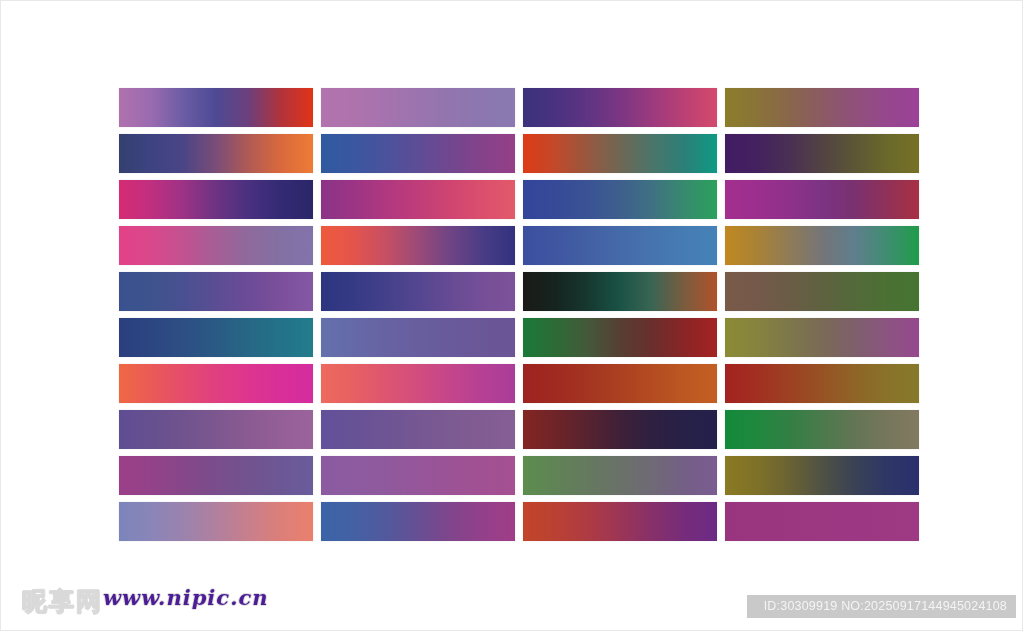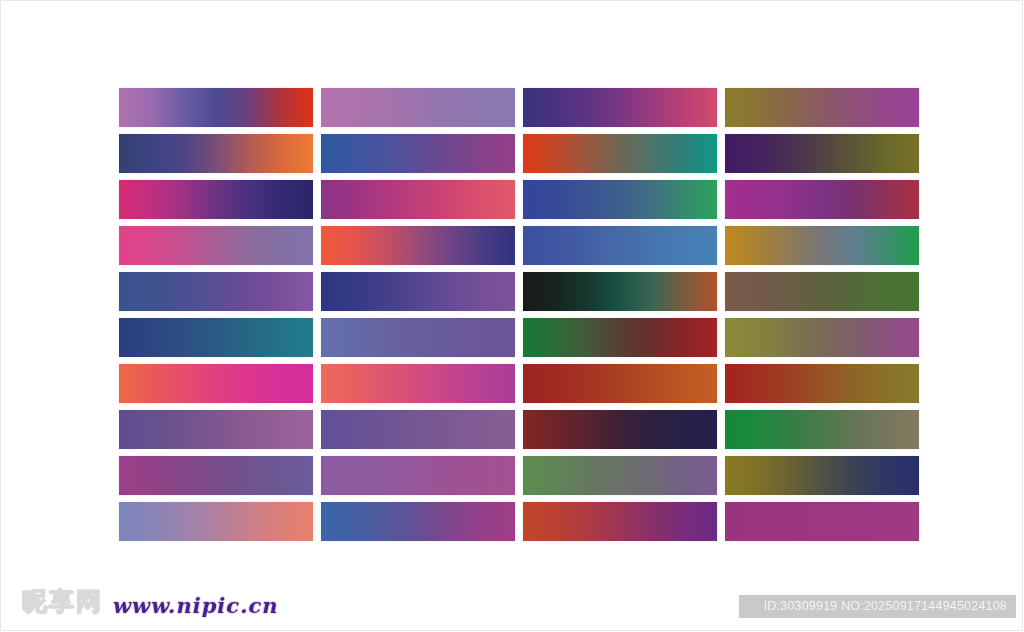--- a/index.html
+++ b/index.html
@@ -51,22 +51,21 @@
     box-sizing: border-box;
     box-shadow: 0 0 0 0.5px rgba(0,0,0,0.06);
   }
 
   
   .watermark {
     position: absolute;
     left: 22px;
     bottom: 14px;
     display: flex;
-    align-items: flex-end;
-    gap: 10px;
+    align-items: flex-start;
     user-select: none;
   }
   .watermark-logo {
     font-family: "DejaVu Sans", sans-serif;
     font-size: 25px;
     font-weight: 700;
     letter-spacing: 2px;
     color: #ffffff;
     -webkit-text-stroke: 1px #d9d9d9;
     text-shadow:
@@ -86,21 +85,21 @@
   }
 
   .id-badge {
     position: absolute;
     right: 8px;
     bottom: 14px;
     background: #c9c9c9;
     color: #f4f4f4;
     font-size: 12.5px;
     letter-spacing: 0.2px;
-    padding: 4px 9px 5px 25px;
+    padding: 4px 9px 5px 17px;
     white-space: nowrap;
   }
 </style>
 </head>
 <body>
 
 <div class="page-frame"></div>
 
 <div class="swatch-grid">
     <div class="swatch-col">

